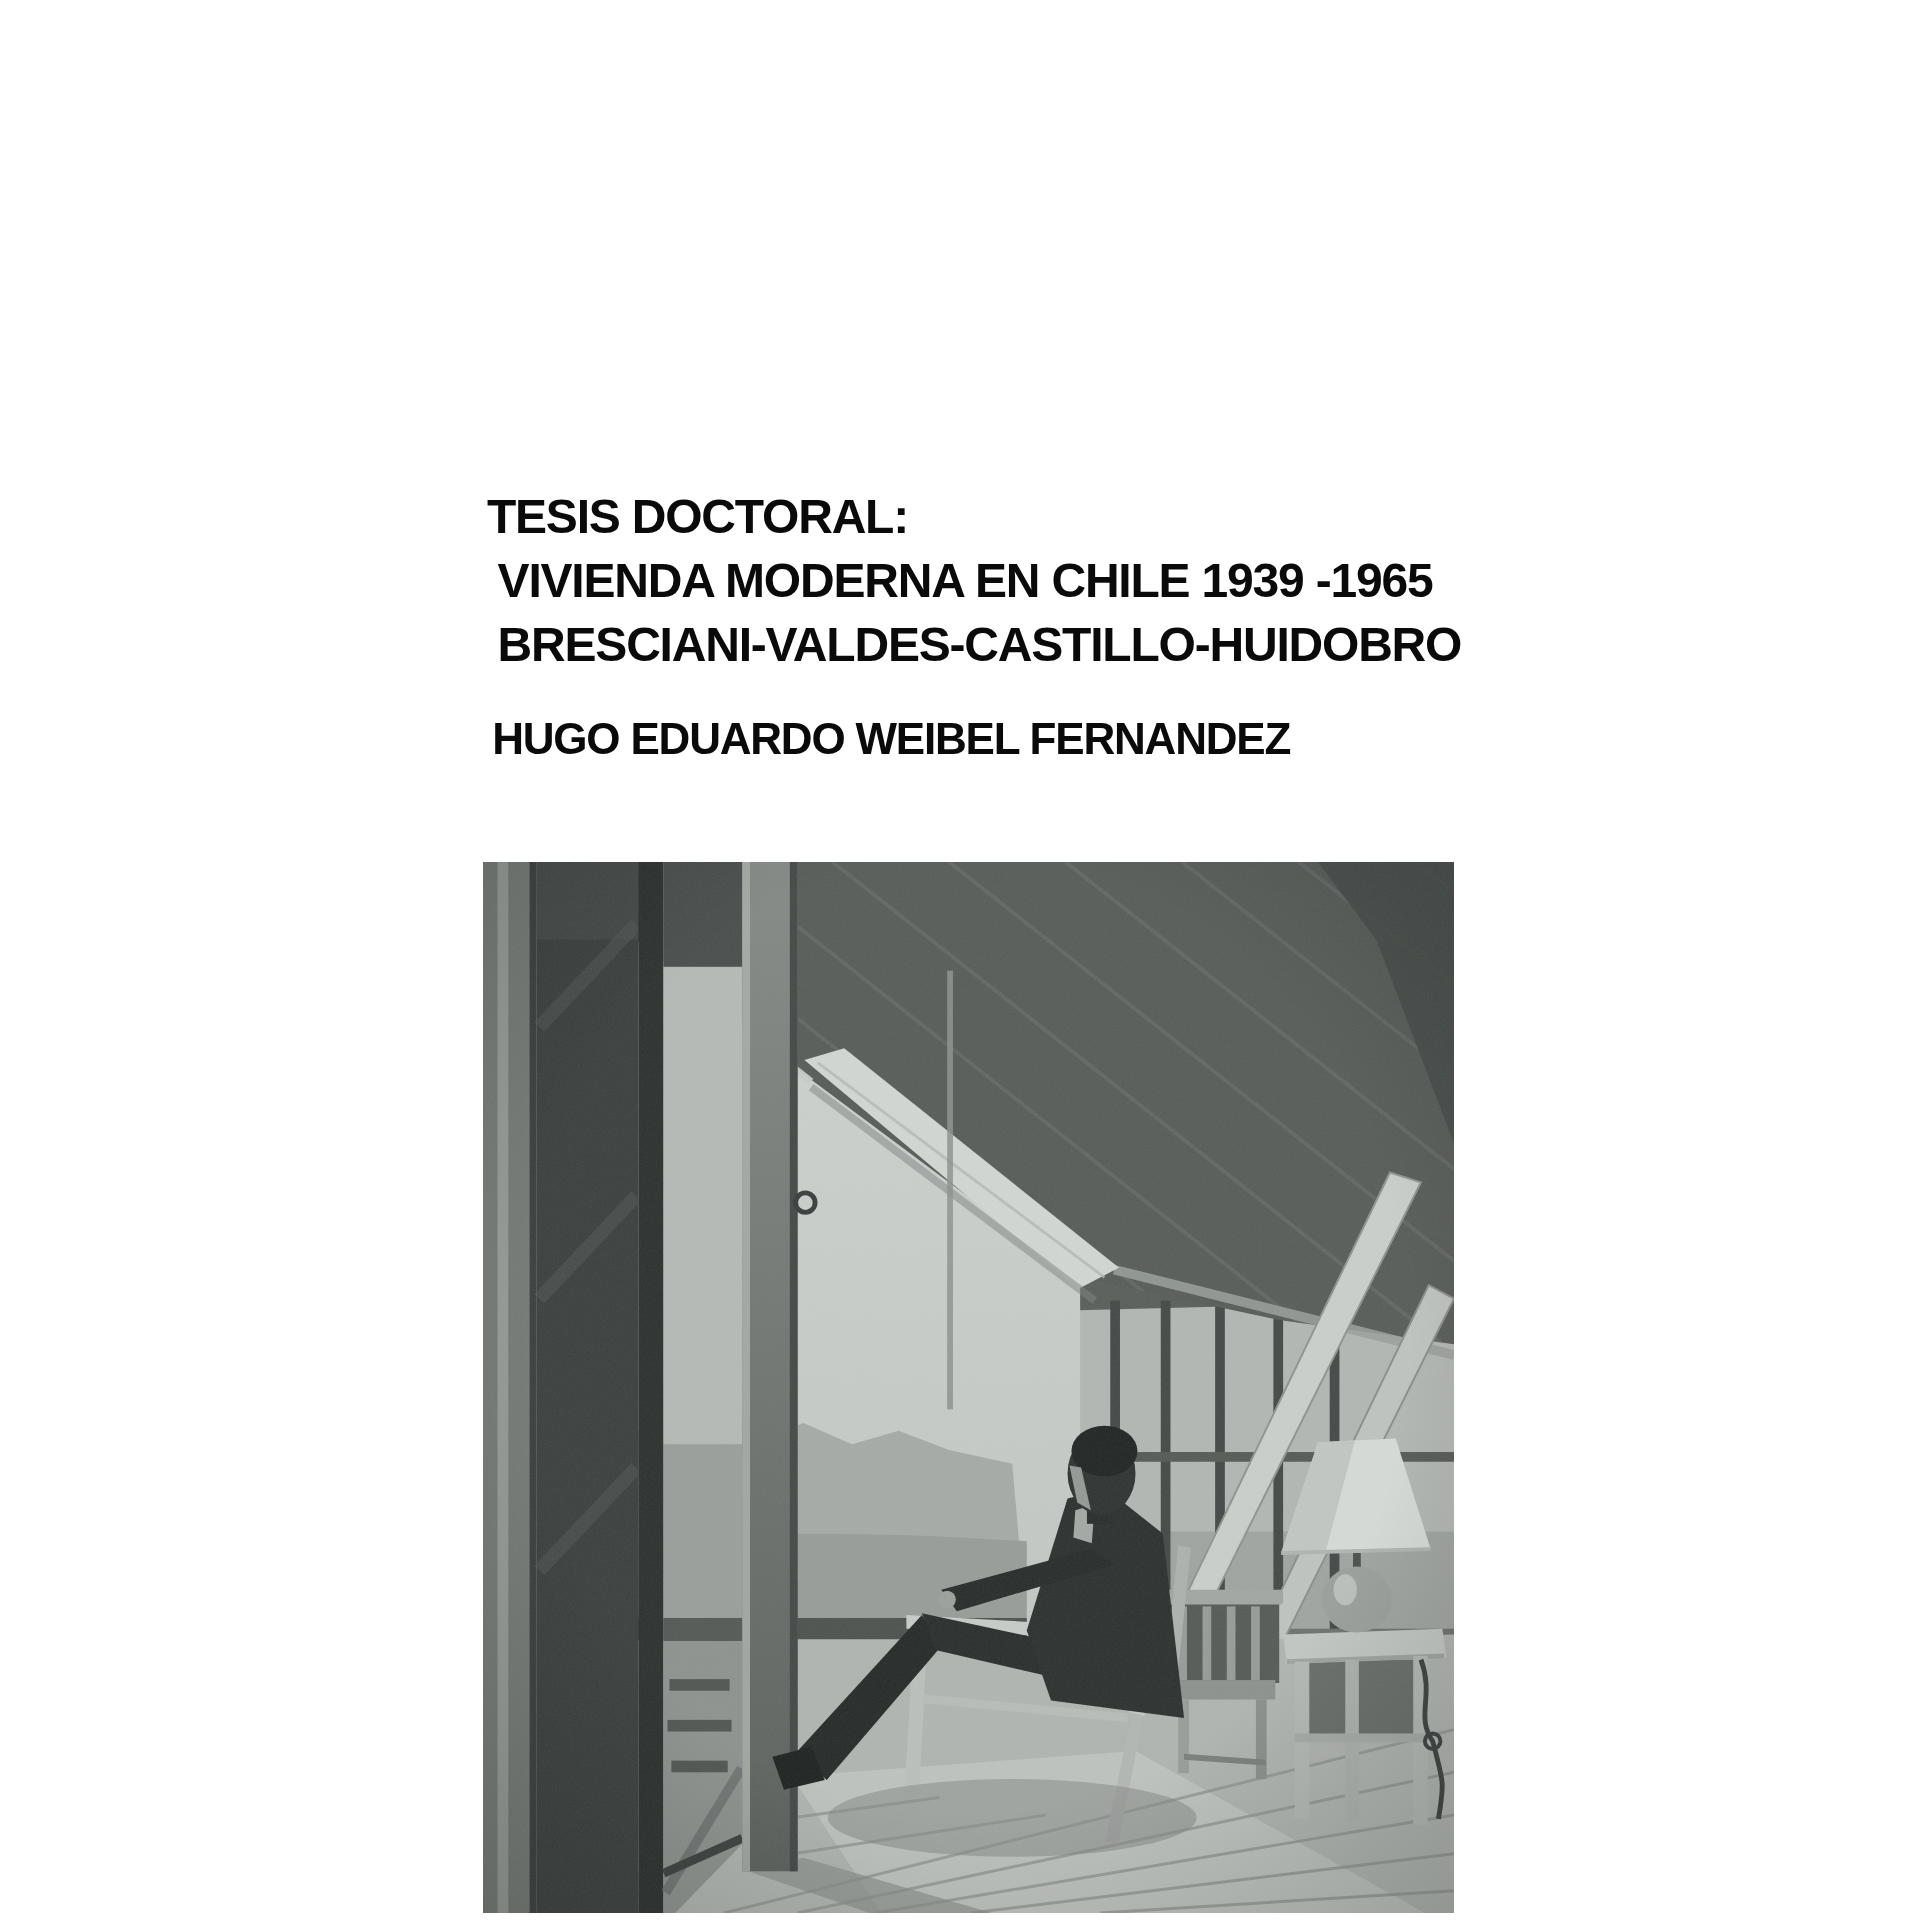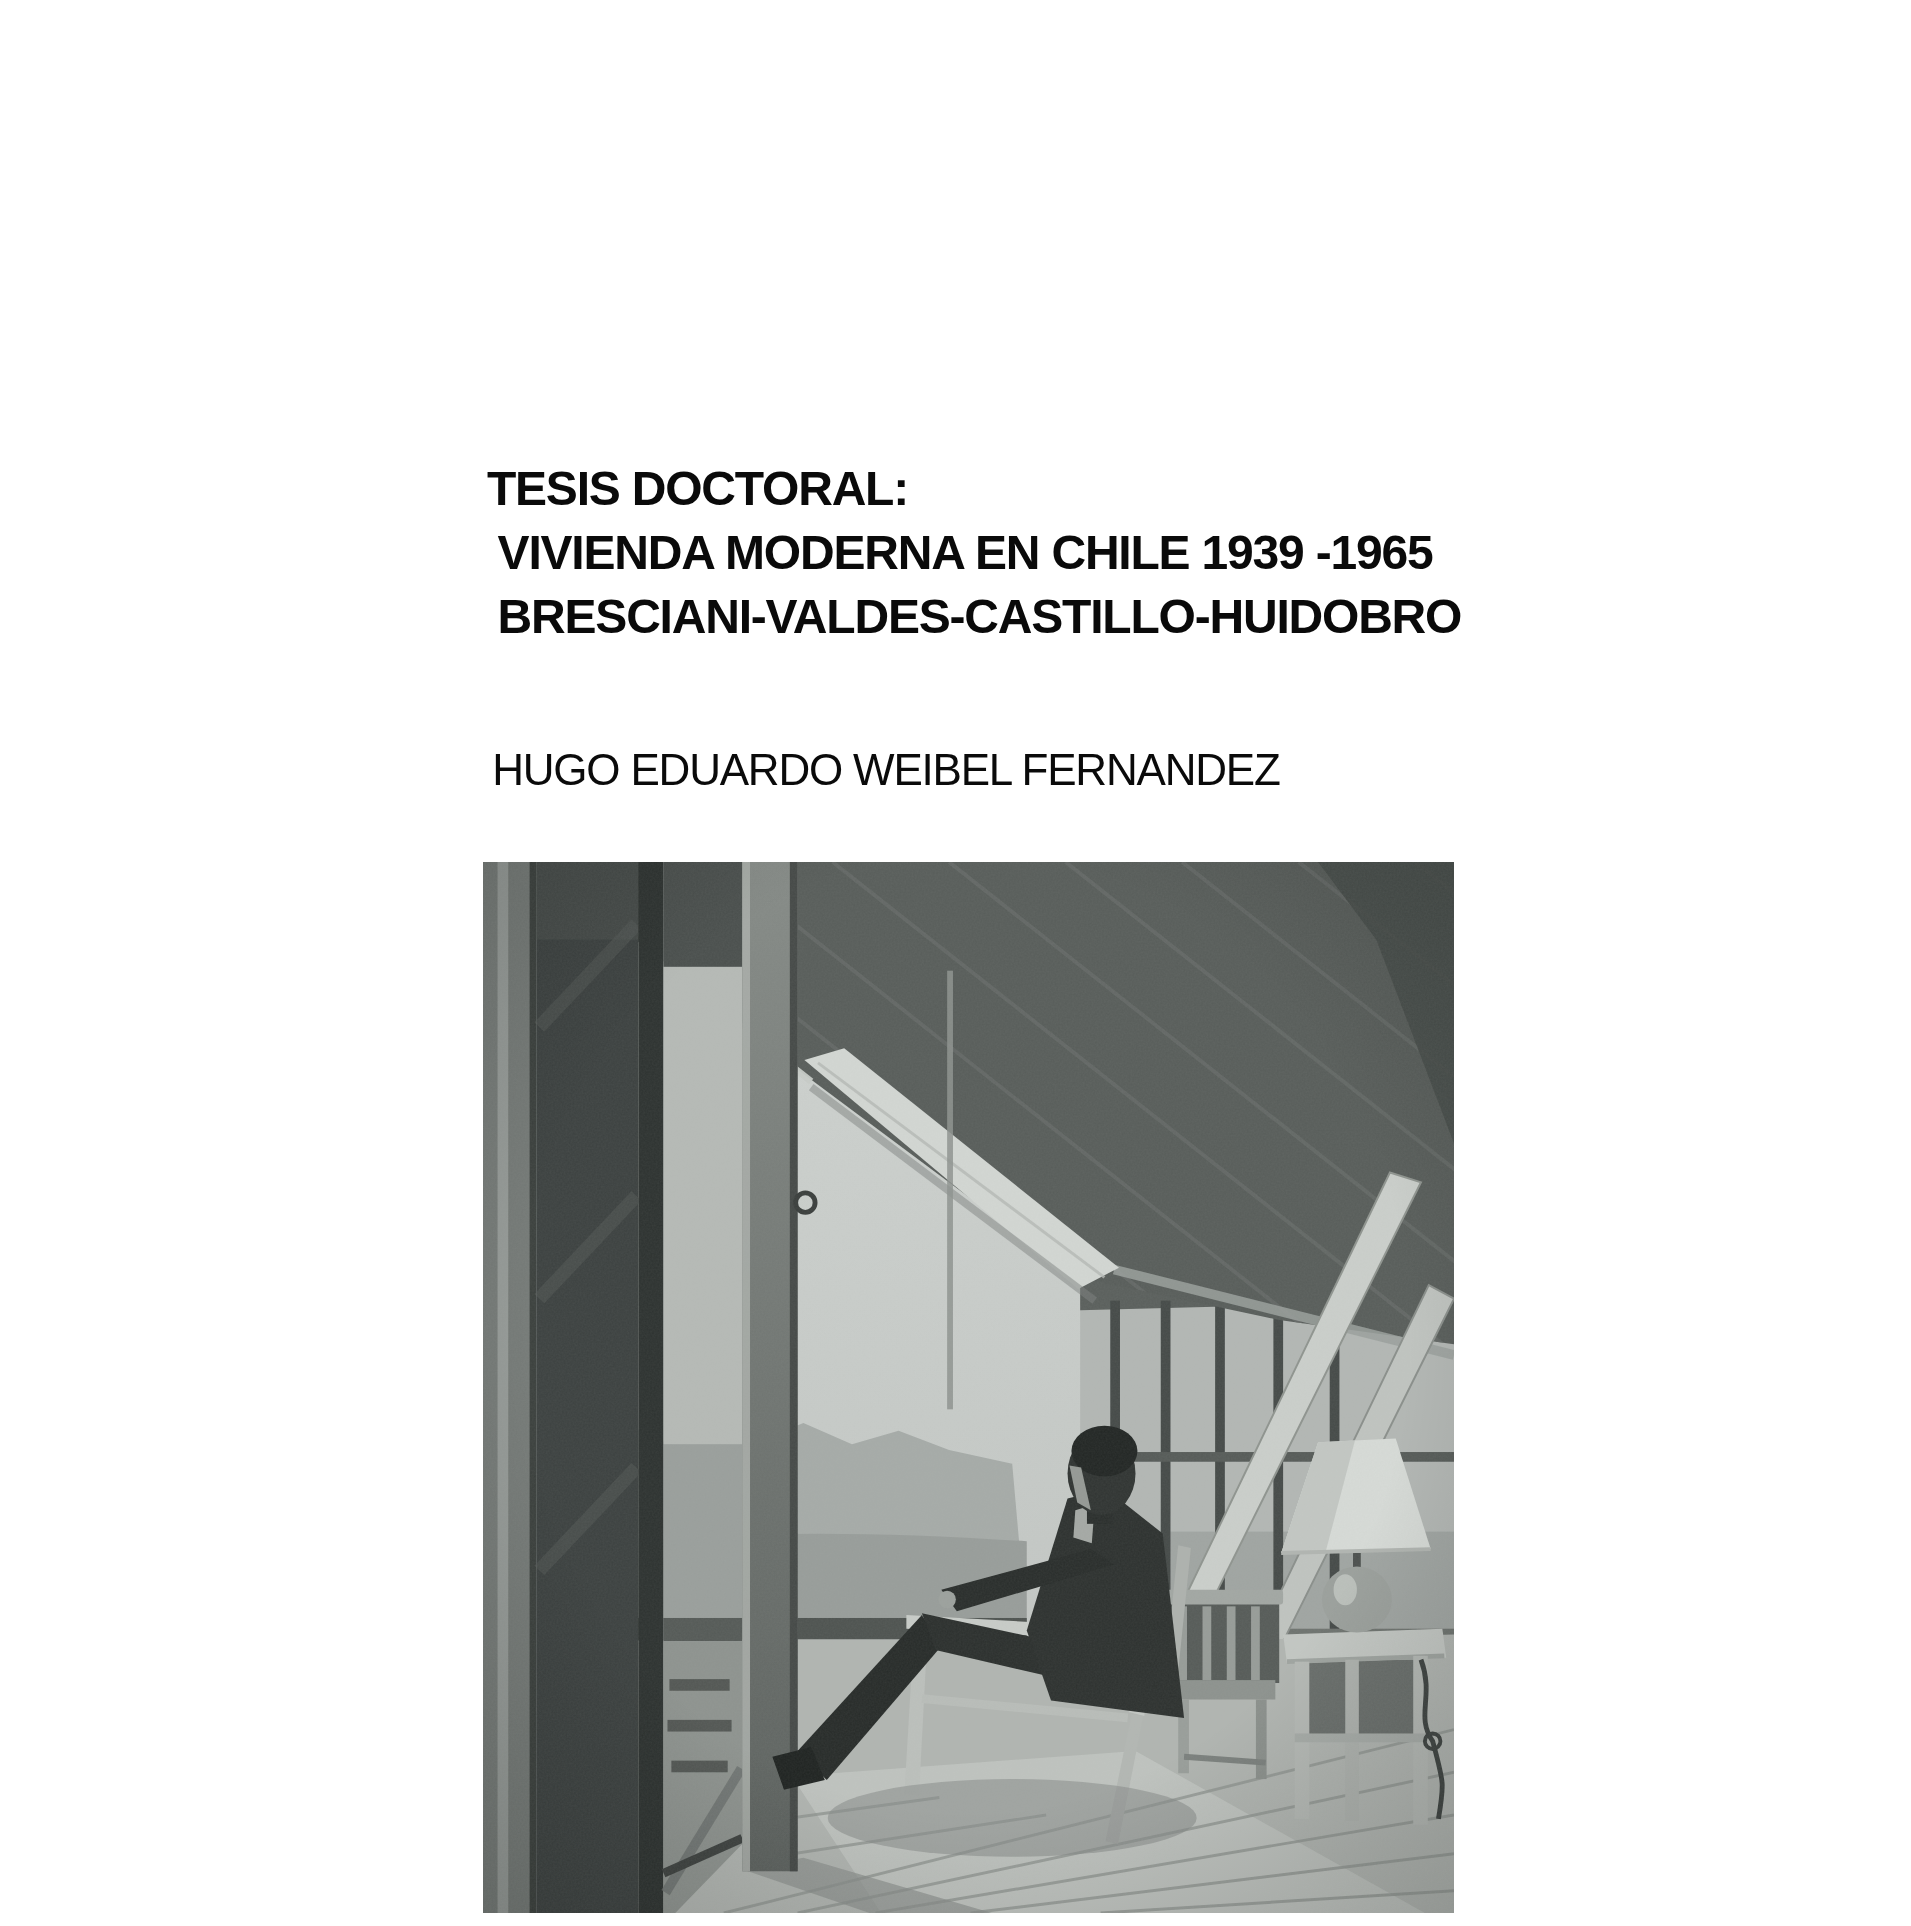--- a/index.html
+++ b/index.html
@@ -9,26 +9,26 @@
     background:#ffffff;
     font-family:"Liberation Sans", sans-serif;
     color:#0a0a0a;
     overflow:hidden;
   }
   .title-block{
     position:absolute;left:483px;top:457px;
     font-size:48px;font-weight:bold;line-height:64px;letter-spacing:-1.2px;
     white-space:nowrap;
   }
-  .t-l1{padding-left:3.9px;}
+  .t-l1{padding-left:3.9px;margin-top:28px;}
   .t-l2{padding-left:14.6px;}
   .author{
-    position:absolute;left:483px;top:743px;
+    position:absolute;left:483px;top:712px;
     padding-left:9.2px;
-    font-size:44px;font-weight:normal;line-height:54px;letter-spacing:-1.2px;
+    font-size:44px;font-weight:bold;line-height:54px;letter-spacing:-1.2px;
     white-space:nowrap;
   }
   .photo{
     position:absolute;left:483px;top:862px;
     width:971px;height:1051px;
     margin:0;background:#c6cac7;
   }
   .photo svg{display:block;width:100%;height:100%;}
 </style>
 </head>

